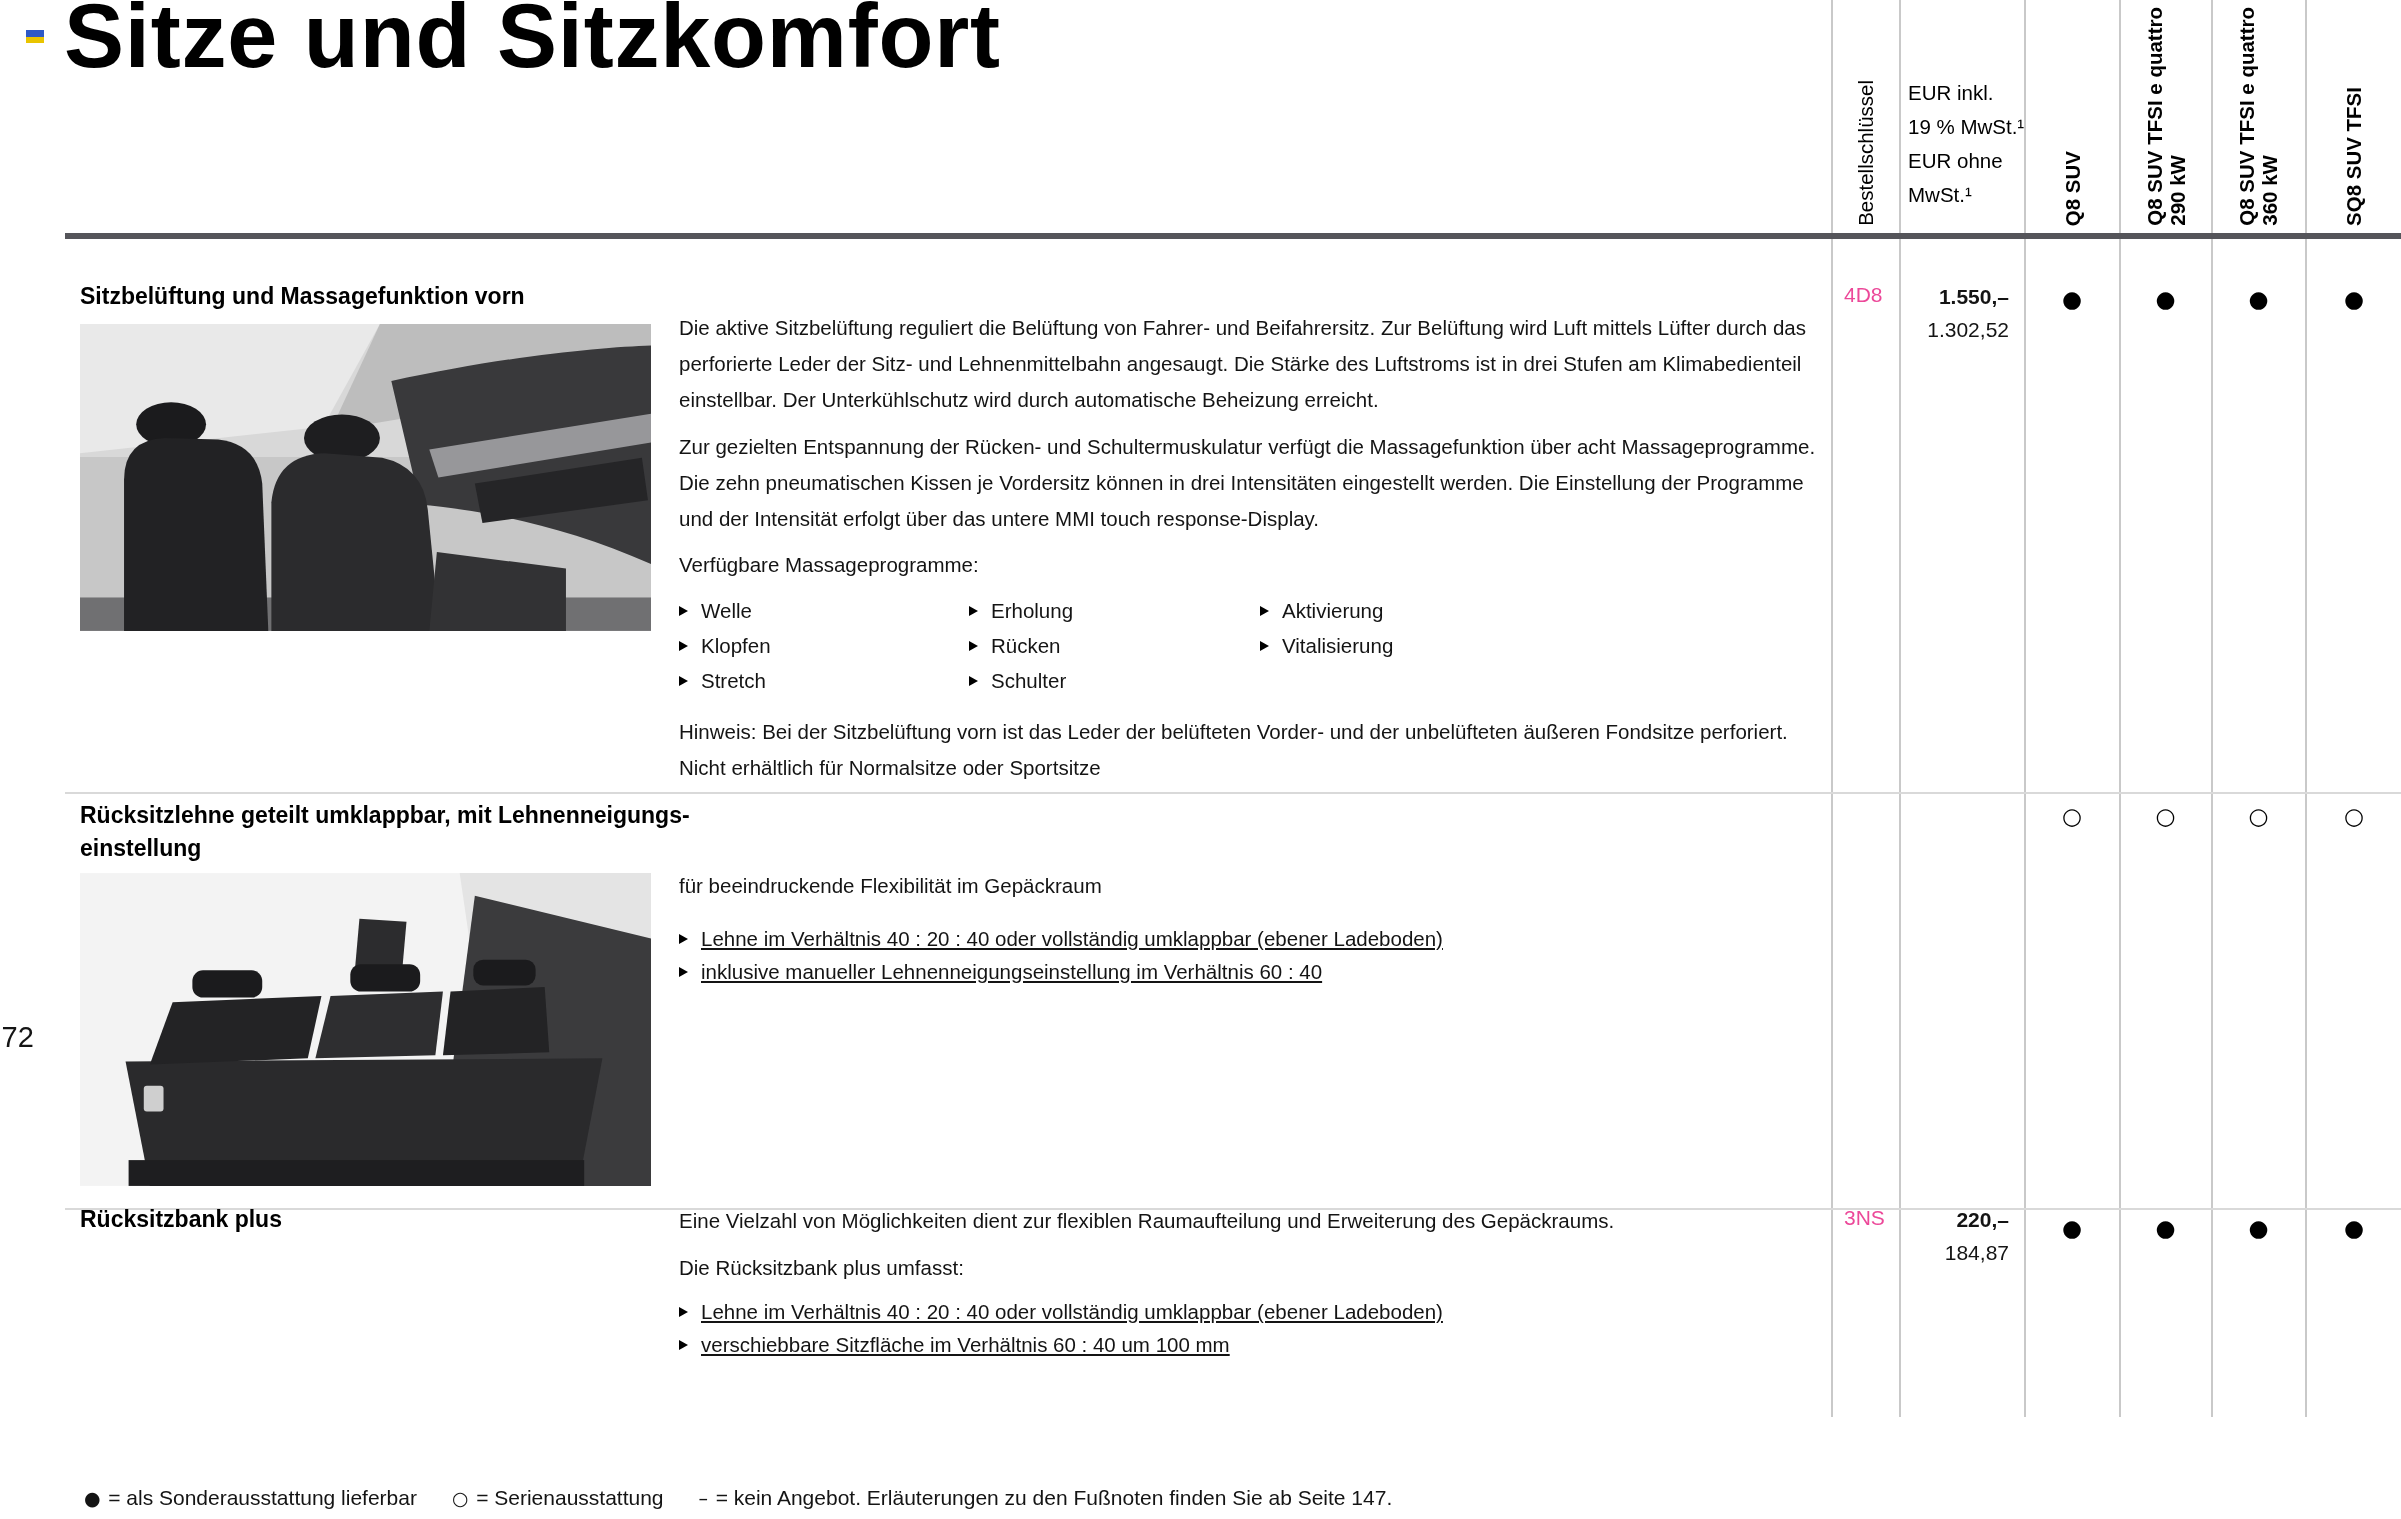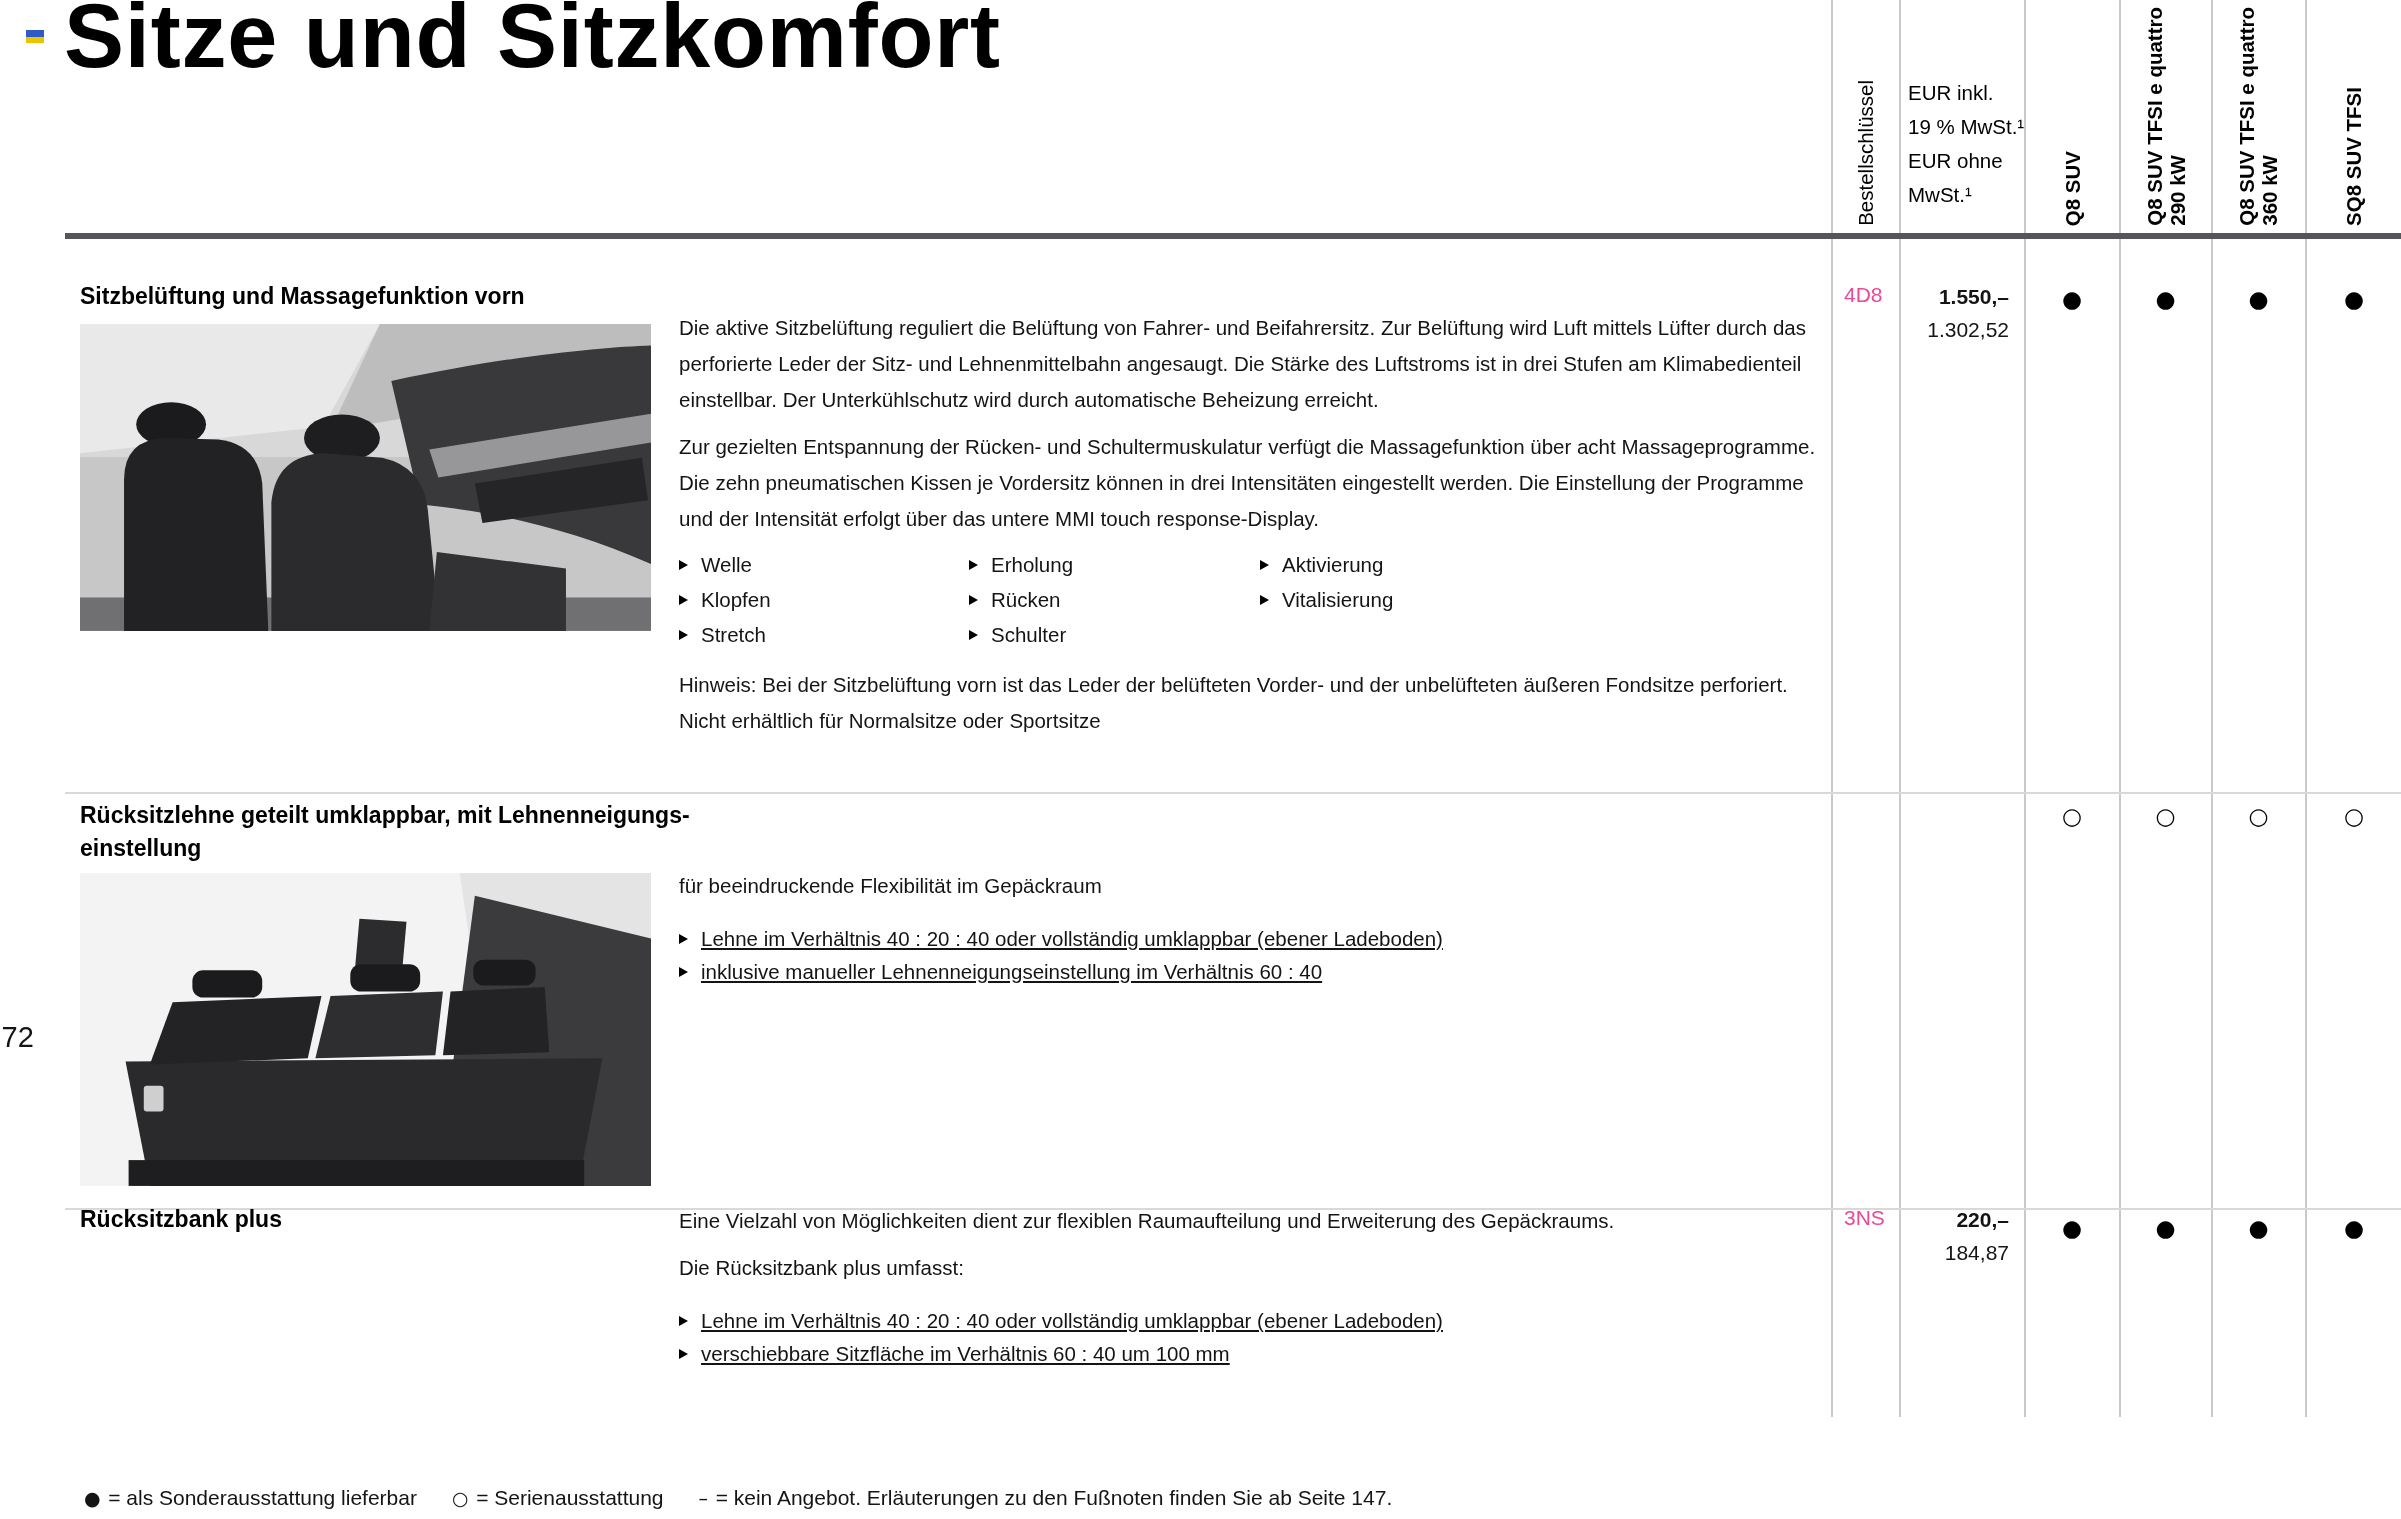--- a/index.html
+++ b/index.html
@@ -30,21 +30,21 @@
   .price-head .b{font-weight:normal;}
 
   
   .row-title{position:absolute;left:80px;font-size:23px;font-weight:bold;color:#000;line-height:33px;white-space:nowrap;}
   #rt1{top:280px}#rt2{top:799px}#rt3{top:1203px}
   .photo{position:absolute;left:80px;display:block;}
   #ph1{top:324px}#ph2{top:873px}
   .desc{position:absolute;left:679px;width:1140px;font-size:20.5px;line-height:36px;color:#141414;}
   #desc1{top:310px}#desc2{top:868px}#desc3{top:1203px}
   .desc p{margin:0 0 10.6px 0;}
-  .list-intro{margin-bottom:19px;}
+  .list-intro{margin-bottom:10px;}
   .programs{position:relative;height:105px;margin-top:0;}
   .pcol{position:absolute;top:0;}
   .pcol.c0{left:0}.pcol.c1{left:290px}.pcol.c2{left:581px}
   .item{display:flex;align-items:center;height:35px;}
   .bullet{display:flex;align-items:center;height:33px;text-decoration:underline;}
   .bullets{margin-top:18px;}
   .bullets.tight{margin-top:0;}
   .tri{width:0;height:0;border-left:9px solid #000;border-top:5.3px solid transparent;border-bottom:5.3px solid transparent;margin-right:13px;flex:0 0 auto;}
   .lbl{white-space:nowrap;}
   .note{margin-top:15px;}
@@ -130,20 +130,21 @@
   <ellipse cx="120" cy="132" rx="46" ry="29" fill="#1b1b1d"></ellipse>
   <path d="M58,404 L58,205 Q58,152 112,150 L182,152 Q234,158 240,210 L248,404 Z" fill="#222224"></path>
   <ellipse cx="345" cy="150" rx="50" ry="31" fill="#1e1e20"></ellipse>
   <path d="M252,404 L252,235 Q258,172 322,170 L398,176 Q452,188 458,244 L474,404 Z" fill="#2b2b2d"></path>
   <path d="M470,300 L640,322 L640,404 L460,404 Z" fill="#323234"></path>
 </svg>
 
 <div class="desc" id="desc1">
   <p>Die aktive Sitzbelüftung reguliert die Belüftung von Fahrer- und Beifahrersitz. Zur Belüftung wird Luft mittels Lüfter durch das perforierte Leder der Sitz- und Lehnenmittelbahn angesaugt. Die Stärke des Luftstroms ist in drei Stufen am Klimabedienteil einstellbar. Der Unterkühlschutz wird durch automatische Beheizung erreicht.</p>
   <p>Zur gezielten Entspannung der Rücken- und Schultermuskulatur verfügt die Massagefunktion über acht Massageprogramme. Die zehn pneumatischen Kissen je Vordersitz können in drei Intensitäten eingestellt werden. Die Einstellung der Programme und der Intensität erfolgt über das untere MMI touch response-Display.</p>
+  <p>Verfügbare Massageprogramme:</p>
   <div class="programs">
     <div class="pcol c0">
       <div class="item">
           <span class="tri"></span>
           <span class="lbl">Welle</span>
         </div>
       <div class="item">
           <span class="tri"></span>
           <span class="lbl">Klopfen</span>
         </div>

